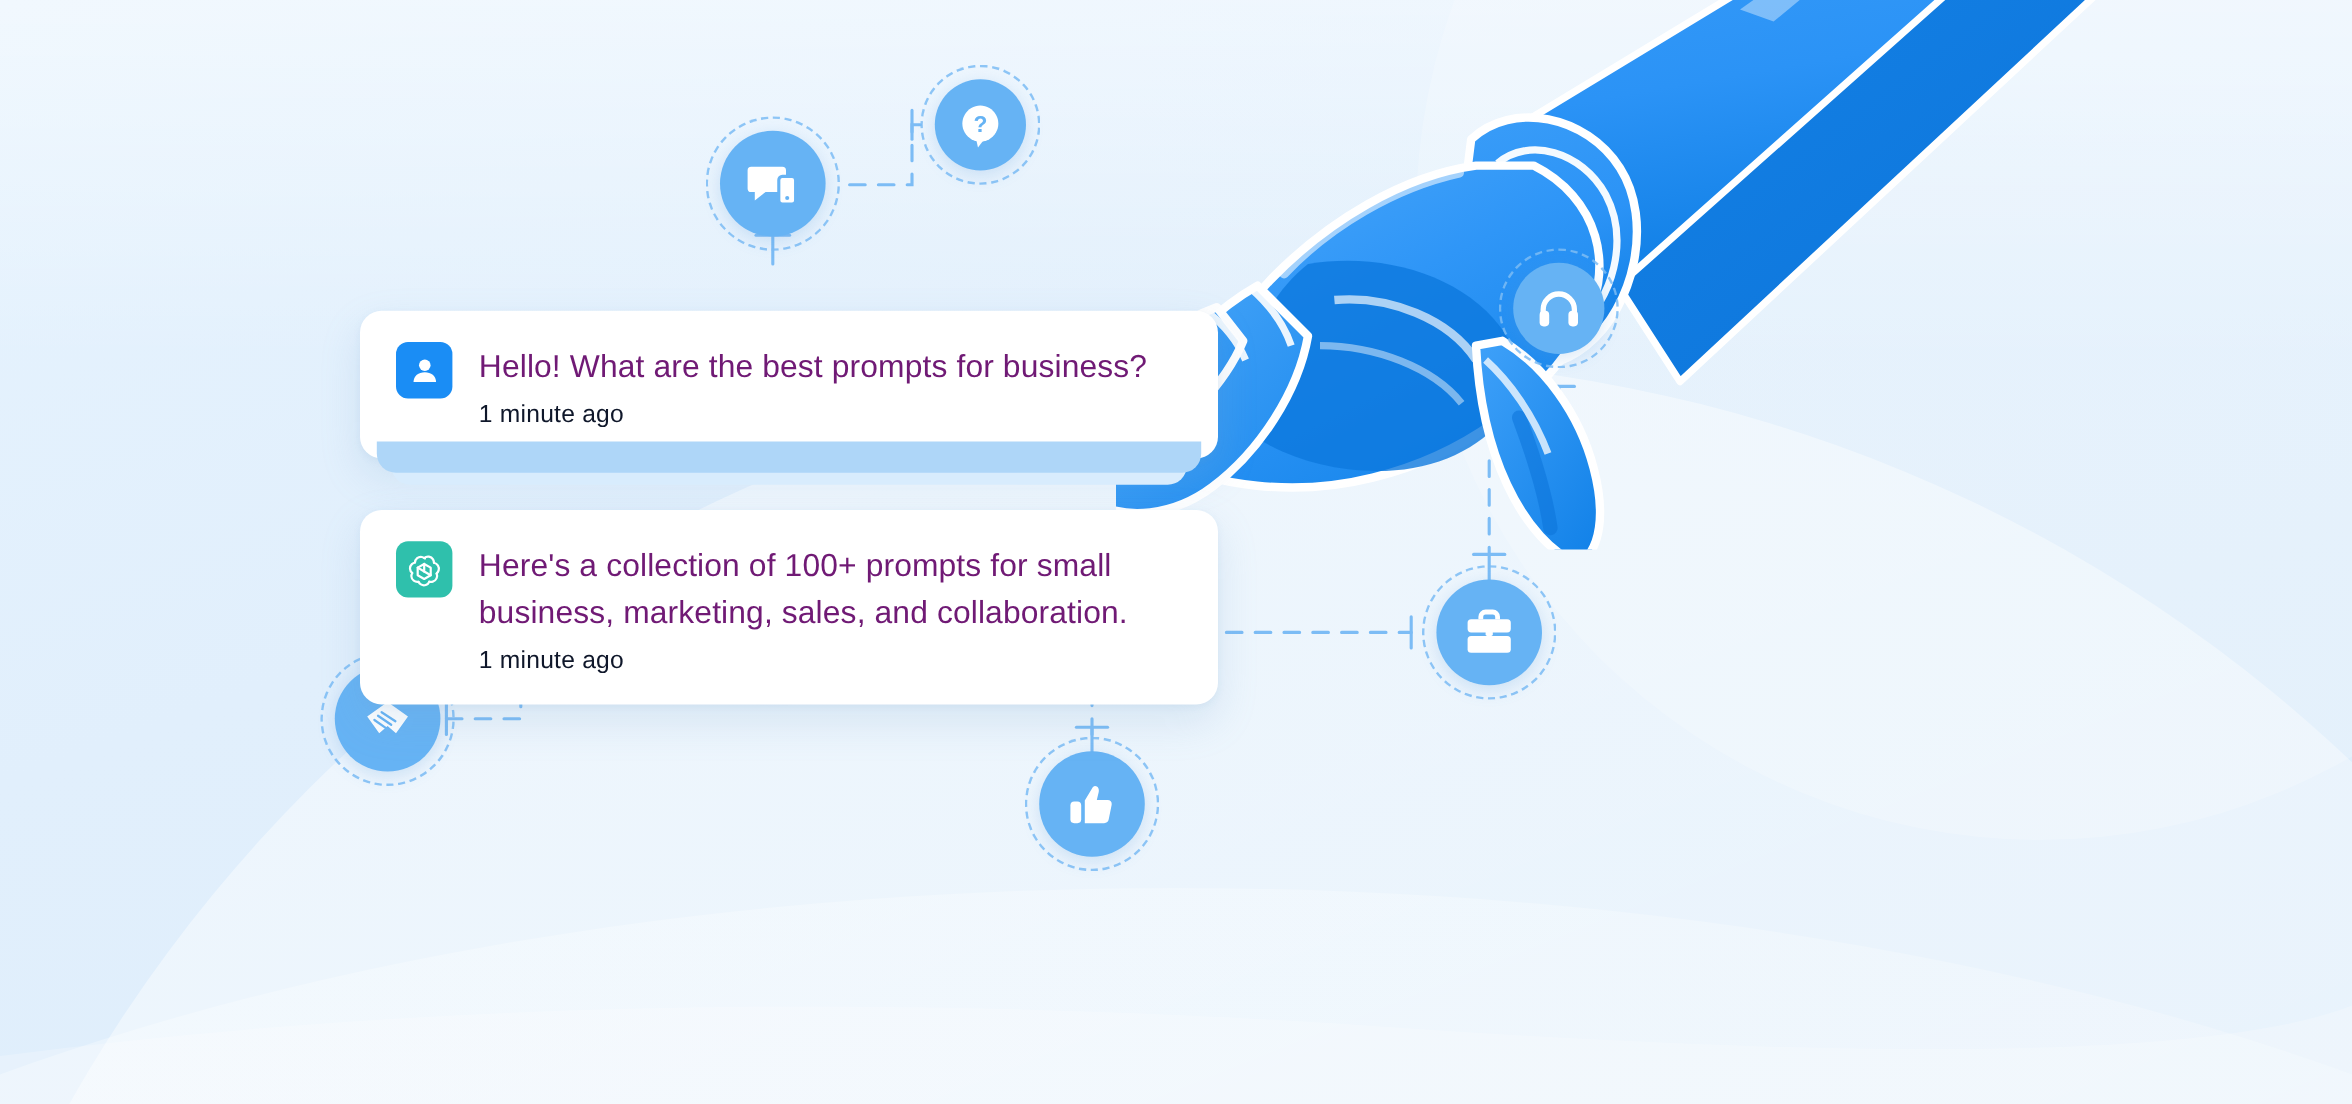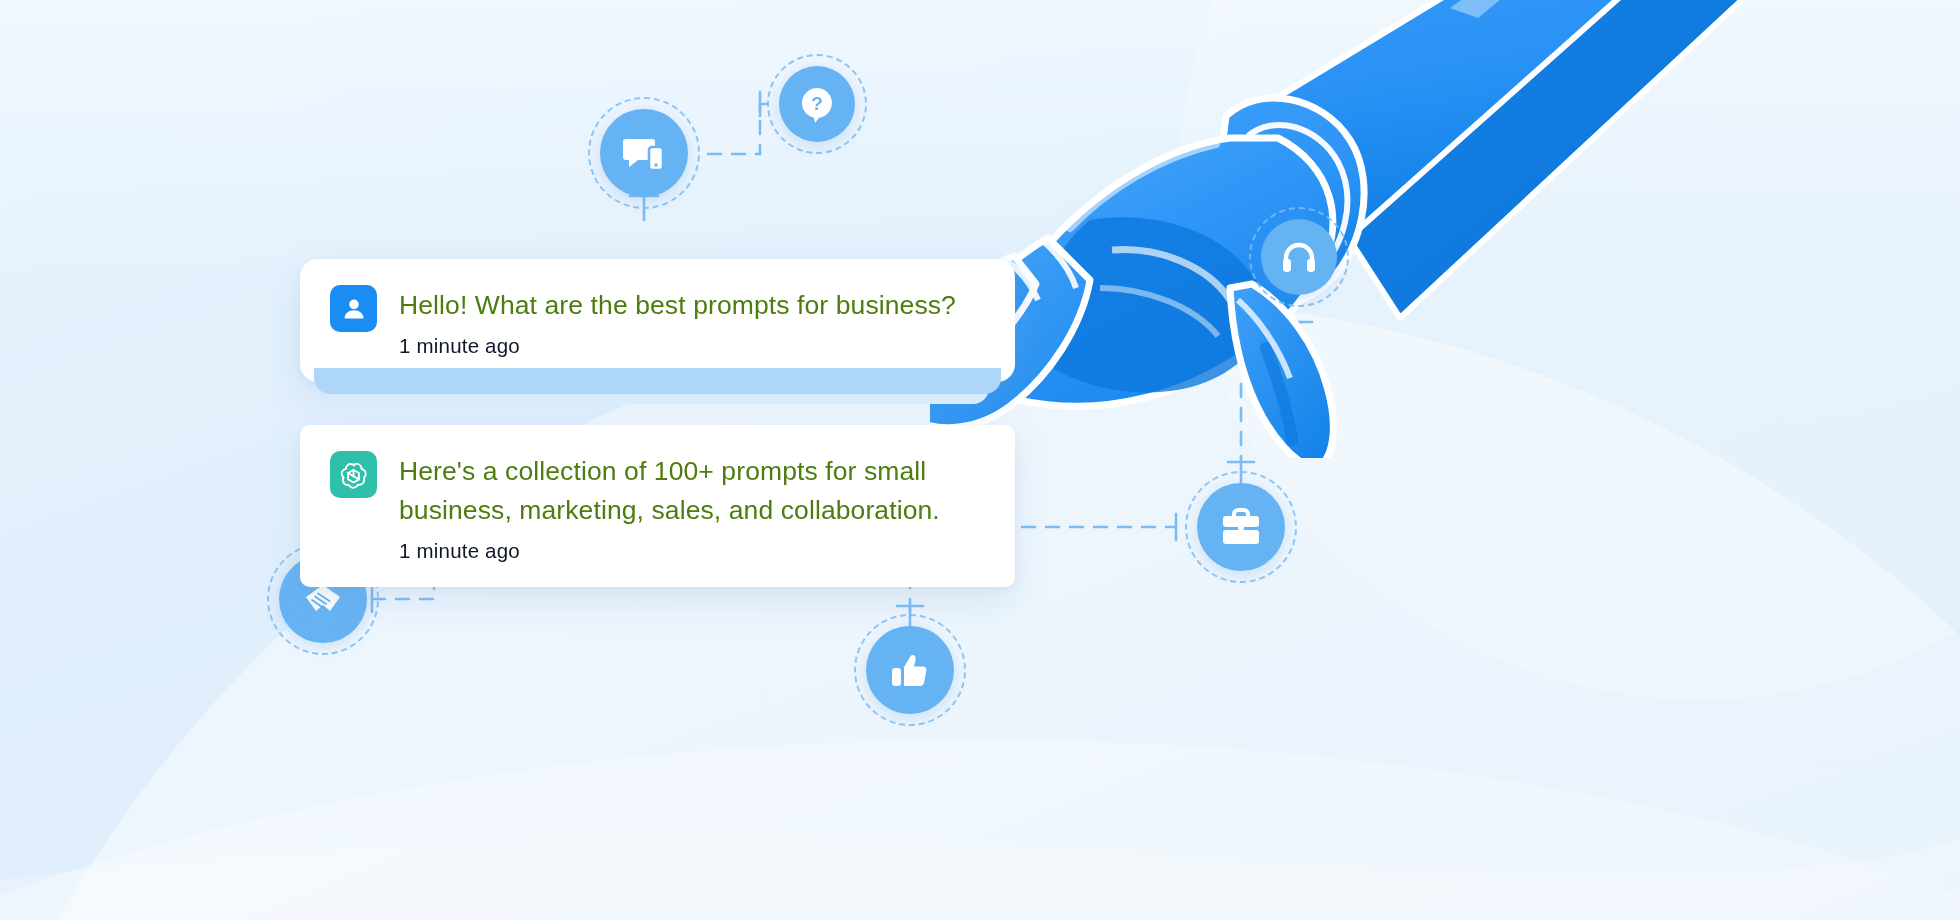--- a/index.html
+++ b/index.html
@@ -70,21 +70,21 @@
   .avatar {
     width:47px; height:47px; border-radius:10px;
     flex:0 0 47px;
     display:flex; align-items:center; justify-content:center;
   }
   .avatar.user { background:#1a8df5; }
   .avatar.bot  { background:#2fc0ac; }
   .msg-body { padding-top:1px; }
   .msg-text {
     font-size:26.5px; line-height:39px;
-    color:#4d7c0f; letter-spacing:.1px;
+    color:#701a75; letter-spacing:.1px;
     white-space:pre-line;
   }
   .msg-time {
     font-size:20.5px; color:#0f172a;
     margin-top:9px; letter-spacing:.2px;
   }
 </style>
 </head>
 <body>
 
@@ -324,21 +324,21 @@
           <circle cx="14" cy="9.4" r="4.8" fill="#ffffff"></circle>
           <path d="M4.6 23.4 c0 -5.2 4.2 -8.2 9.4 -8.2 s9.4 3 9.4 8.2 z" fill="#ffffff"></path>
         </svg>
       </div>
       <div class="msg-body">
         <div class="msg-text">Hello! What are the best prompts for business?</div>
         <div class="msg-time">1 minute ago</div>
       </div>
     </div>
 
-    <div class="card" style="margin-top:43px; z-index:4;border-radius:10px;">
+    <div class="card" style="margin-top:43px; z-index:4;">
       <div class="avatar bot">
         <svg width="31" height="31" viewBox="0 0 32 32">
           <g fill="none" stroke="#ffffff" stroke-width="1.9" stroke-linejoin="round" stroke-linecap="round">
             <path d="M16 6.2 c2.4 -2 6 -1.4 7.6 1.2 c0.5 0.9 0.8 1.9 0.8 2.9"></path>
             <path d="M24.4 10.3 c3 0.6 4.9 3.7 4 6.6 c-0.3 1 -0.9 1.9 -1.7 2.6"></path>
             <path d="M26.7 19.5 c1.2 2.8 -0.3 6.1 -3.3 7 c-1 0.3 -2 0.3 -3 0.1"></path>
             <path d="M20.4 26.6 c-1.2 2.8 -4.6 3.9 -7.2 2.3 c-0.9 -0.5 -1.6 -1.3 -2.1 -2.2"></path>
             <path d="M11.1 26.7 c-3 0.6 -5.9 -1.6 -6.1 -4.6 c-0.1 -1.1 0.2 -2.1 0.7 -3"></path>
             <path d="M5.7 19.1 c-2.4 -1.9 -2.6 -5.5 -0.3 -7.6 c0.8 -0.7 1.7 -1.2 2.7 -1.4"></path>
             <path d="M8.1 10.1 c0.1 -3.1 2.9 -5.4 5.9 -4.8 c1 0.2 2 0.7 2.7 1.4"></path>

